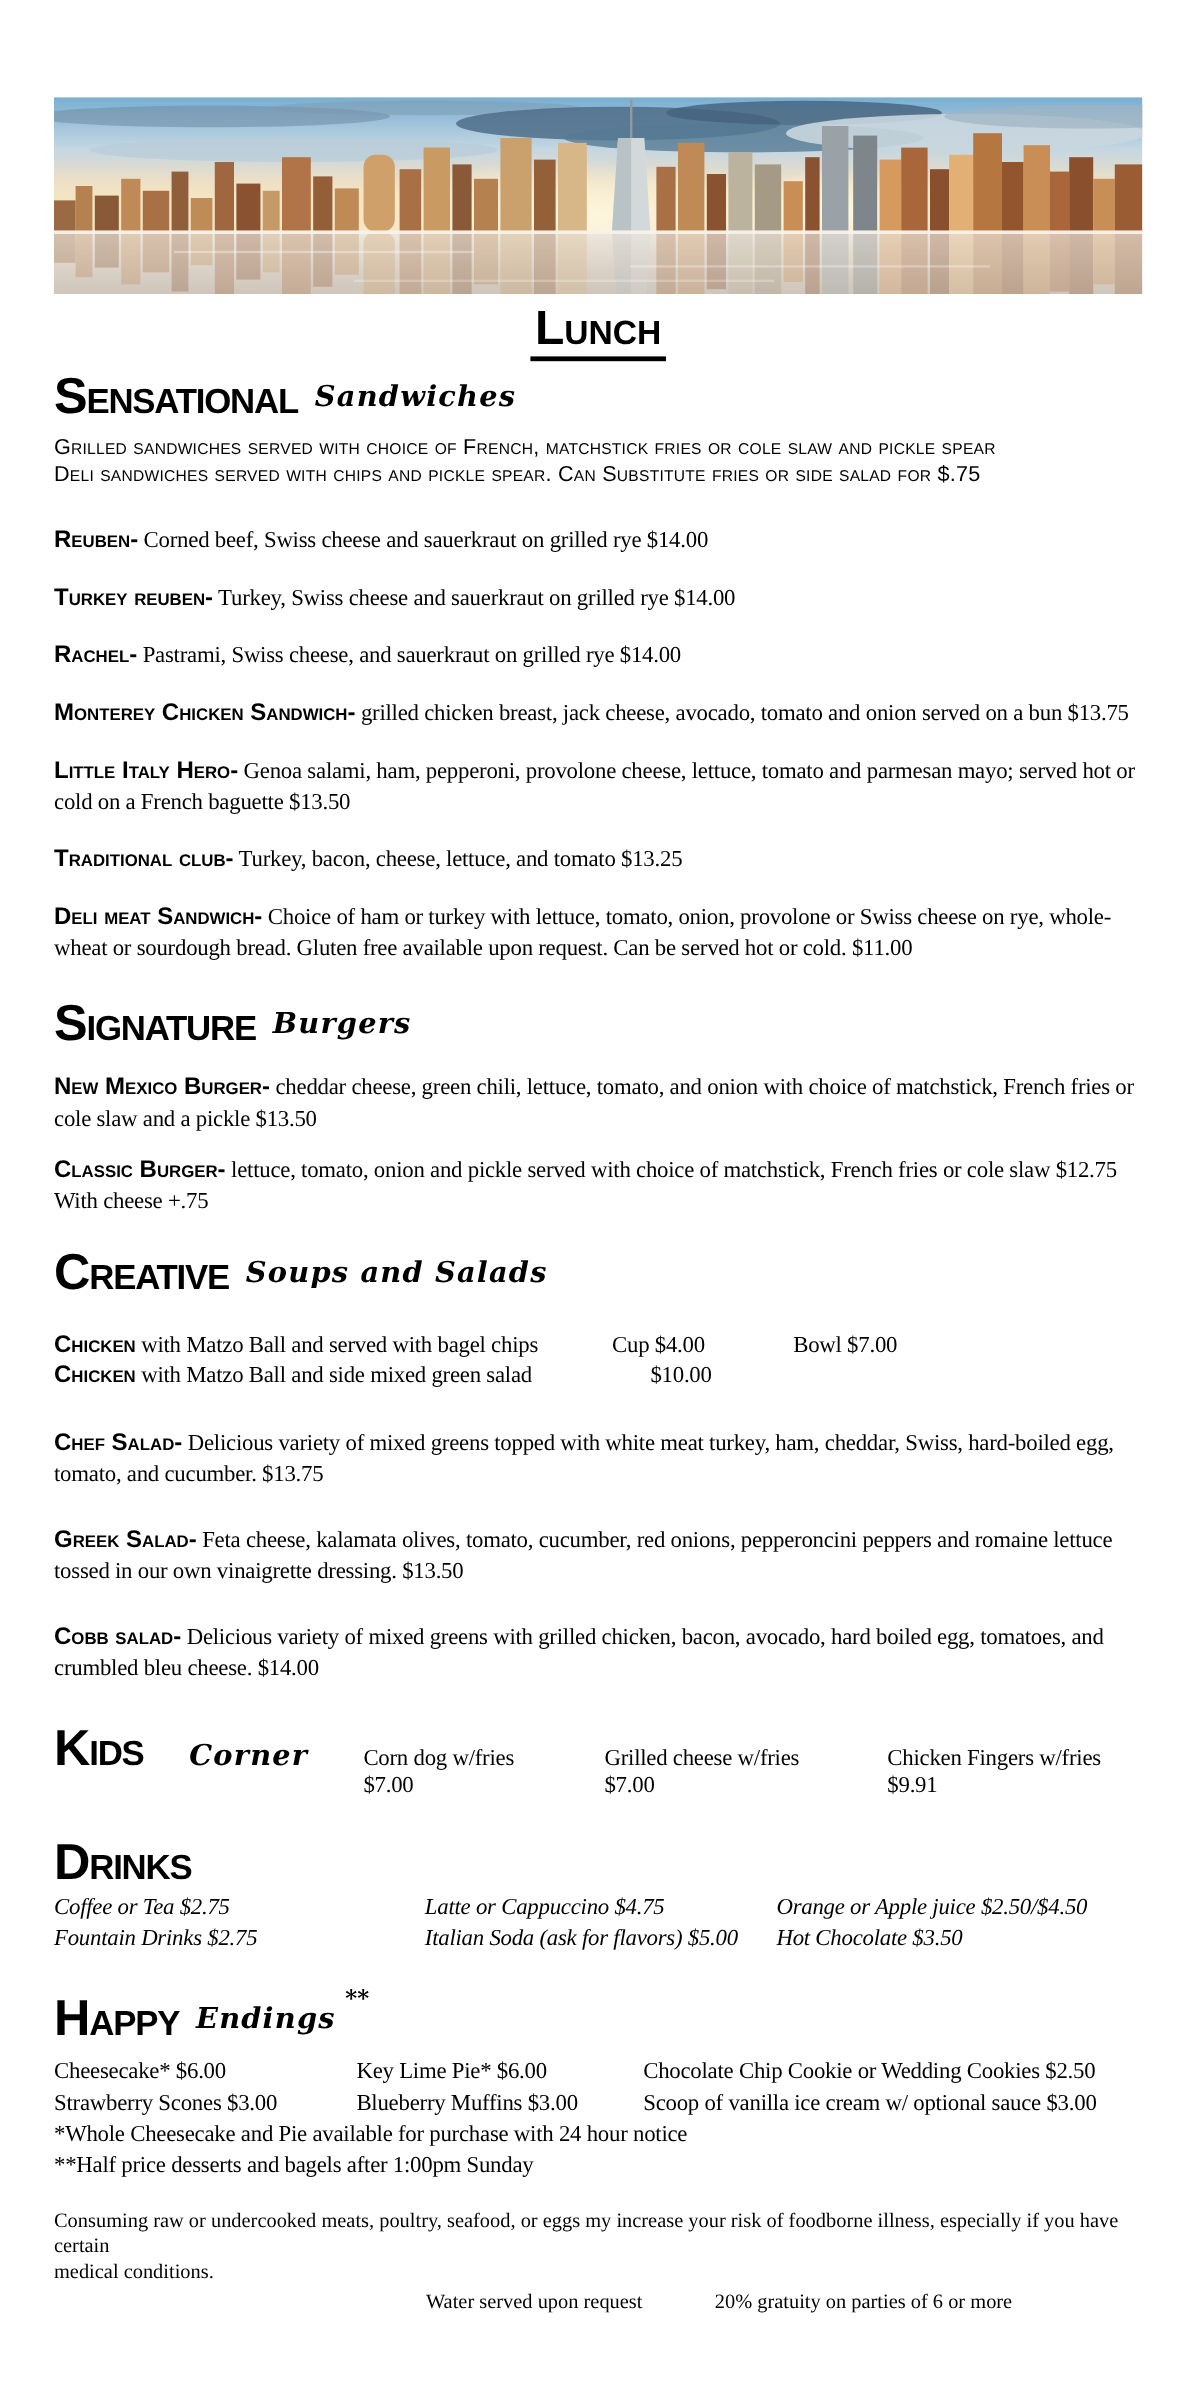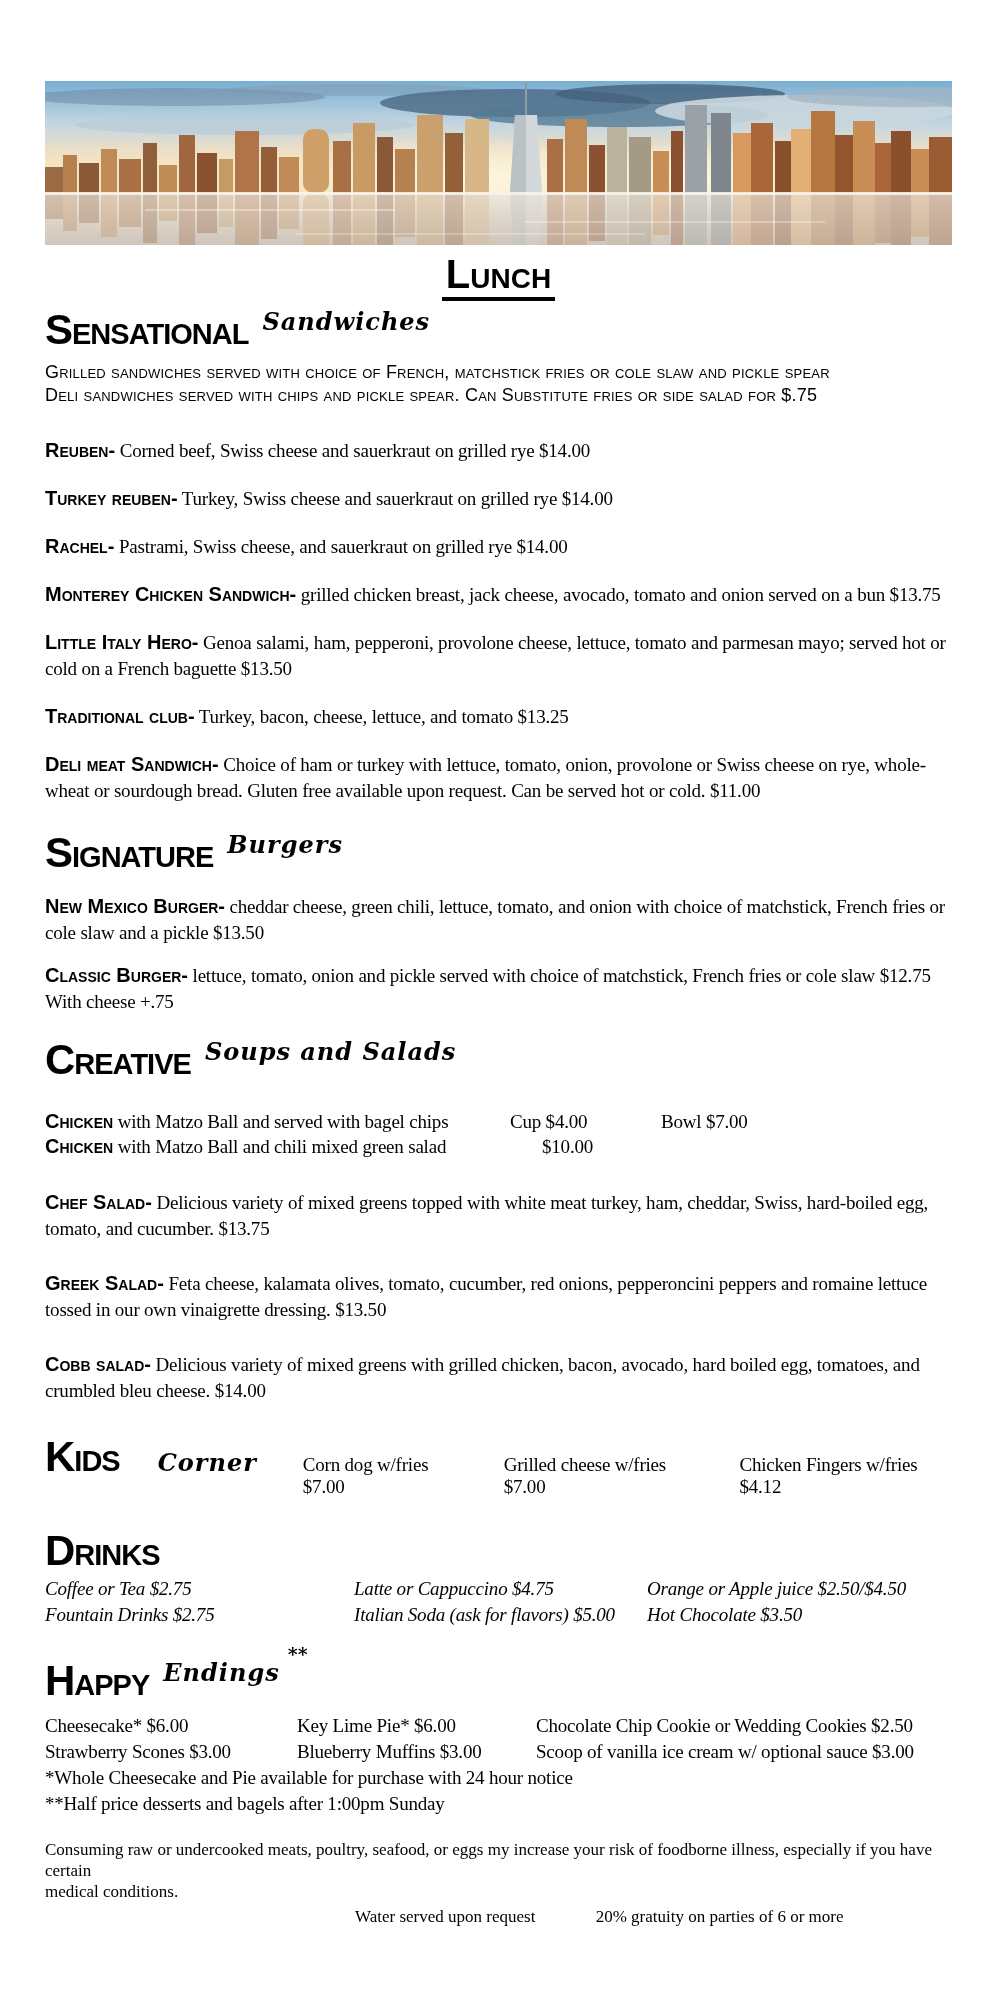--- a/index.html
+++ b/index.html
@@ -7,21 +7,21 @@
         box-sizing:border-box;padding:0 45px;overflow:hidden;color:#000;
         font-family:"Liberation Serif",serif;}
   
   .photo{display:block;margin-top:81px;width:907px;height:164px;}
   
   .lunch-wrap{text-align:center;margin-top:8px;}
   .lunch{display:inline-block;font-family:"Liberation Sans",sans-serif;font-weight:700;
          font-variant:small-caps;font-size:40px;line-height:1.08;letter-spacing:0;
          border-bottom:4px solid #000;padding:0 4px 1px;}
   
-  .sec{margin:0;display:flex;align-items:flex-start;gap:14px;}
+  .sec{margin:0;display:flex;align-items:center;gap:14px;}
   .sec-main{font-family:"Liberation Sans",sans-serif;font-weight:700;font-variant:small-caps;
             font-size:42px;line-height:1.08;letter-spacing:-1px;}
   .sec-script{font-family:"DejaVu Serif",serif;font-style:italic;font-weight:700;
               font-size:24px;letter-spacing:1px;}
   .sec-sup{font-family:"DejaVu Serif",serif;font-style:italic;font-size:19px;
            position:relative;top:-15px;margin-left:-6px;}
   .mt-sand{margin-top:6px;} .mt-burg{margin-top:26px;} .mt-crea{margin-top:22px;}
   .mt-drk{margin-top:30px;} .mt-hap{margin-top:30px;}
   
   .intro{margin:8px 0 0;font-family:"Liberation Sans",sans-serif;font-variant:small-caps;
@@ -175,33 +175,33 @@
   <h2 class="sec mt-crea">
     <span class="sec-main">Creative</span>
     <span class="sec-script">Soups and Salads</span>
   </h2>
   <p class="soup-row first">
     <span class="iname">Chicken</span><span class="idesc"> with Matzo Ball and served with bagel chips</span>
     <span class="sp1">Cup $4.00</span>
     <span class="sp2">Bowl $7.00</span>
   </p>
   <p class="soup-row second">
-    <span class="iname">Chicken</span><span class="idesc"> with Matzo Ball and chili mixed green salad</span>
+    <span class="iname">Chicken</span><span class="idesc"> with Matzo Ball and side mixed green salad</span>
     <span class="sp1">$10.00</span>
   </p>
   <p class="item mt30"><span class="iname">Chef Salad-</span><span class="idesc"> Delicious variety of mixed greens topped with white meat turkey, ham, cheddar, Swiss, hard-boiled egg, tomato, and cucumber. $13.75</span></p>
   <p class="item mt28"><span class="iname">Greek Salad-</span><span class="idesc"> Feta cheese, kalamata olives, tomato, cucumber, red onions, pepperoncini peppers and romaine lettuce tossed in our own vinaigrette dressing. $13.50</span></p>
   <p class="item mt28"><span class="iname">Cobb salad-</span><span class="idesc"> Delicious variety of mixed greens with grilled chicken, bacon, avocado, hard boiled egg, tomatoes, and crumbled bleu cheese. $14.00</span></p>
 
   <div class="kids-row">
     <span class="sec-main">Kids</span>
     <span class="sec-script">Corner</span>
     <span class="kid-item firstkid">Corn dog w/fries $7.00</span>
     <span class="kid-item">Grilled cheese w/fries $7.00</span>
-    <span class="kid-item">Chicken Fingers w/fries $4.12</span>
+    <span class="kid-item">Chicken Fingers w/fries $9.91</span>
   </div>
 
   <h2 class="sec mt-drk">
     <span class="sec-main">Drinks</span>
   </h2>
   <div class="drinks-grid">
     <span>Coffee or Tea $2.75</span>
     <span>Latte or Cappuccino $4.75</span>
     <span>Orange or Apple juice $2.50/$4.50</span>
     <span>Fountain Drinks $2.75</span>

